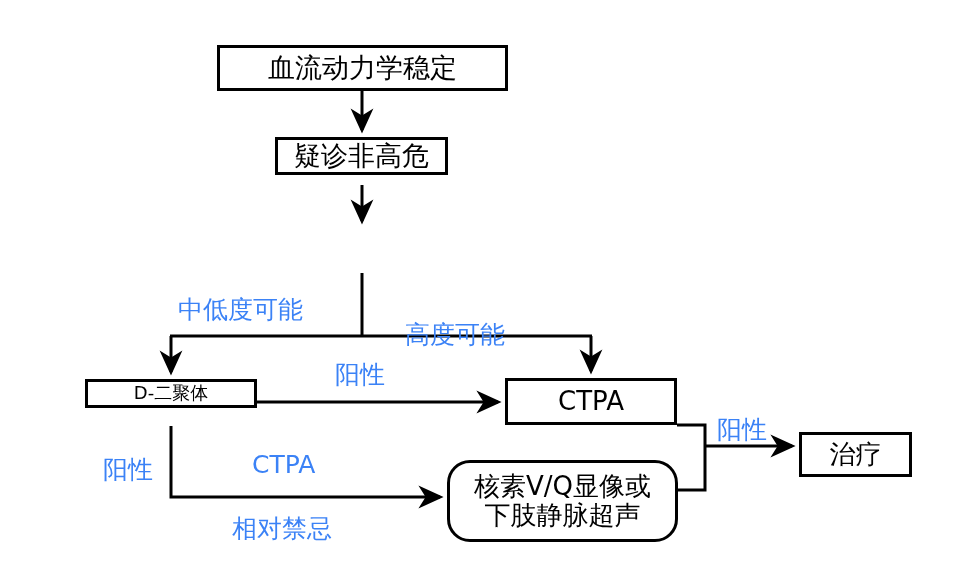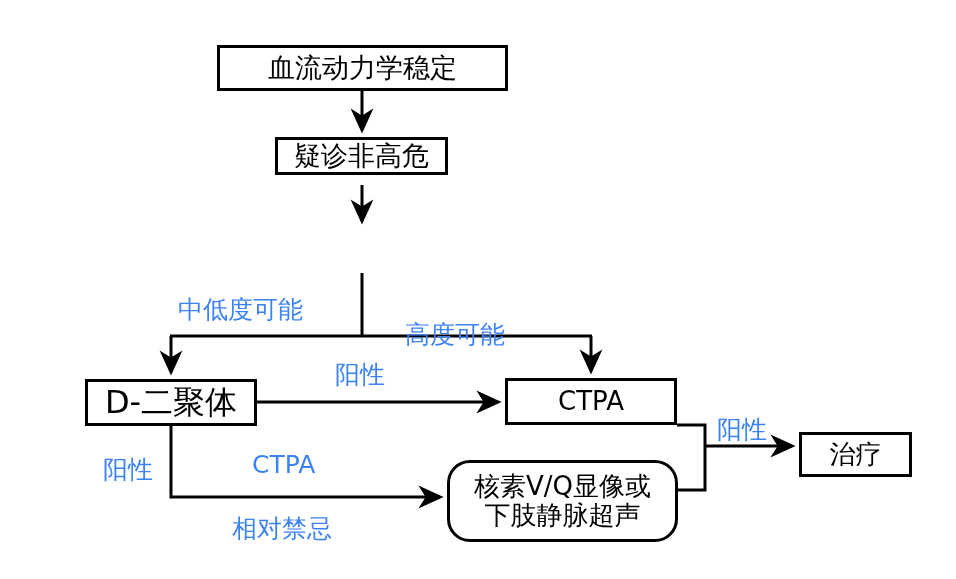--- a/index.html
+++ b/index.html
@@ -46,21 +46,21 @@
     color: #3b82f6;
     white-space: nowrap;
     z-index: 3;
     background: transparent;
   }
 
   
   #node-hemodynamic { left: 217px; top: 45px;  width: 291px; height: 46px; font-size: 27px; }
   #node-suspected   { left: 275px; top: 137px; width: 173px; height: 38px; font-size: 27px; }
   #node-clinical    { left: 118px; top: 228px; width: 487px; height: 45px; font-size: 27px; }
-  #node-ddimer      { left: 85px;  top: 379px; width: 172px; height: 47px; font-size: 32px; }
+  #node-ddimer      { left: 85px;  top: 379px; width: 172px; height: 29px; font-size: 18px; }
   #node-ctpa        { left: 505px; top: 378px; width: 172px; height: 47px; font-size: 26px; }
   #node-vq          { left: 447px; top: 460px; width: 231px; height: 82px; font-size: 26px; border-radius: 23px; }
   #node-treatment   { left: 799px; top: 432px; width: 113px; height: 45px; font-size: 26px; }
 
   
   #label-low-mid      { left: 178px; top: 293px; font-size: 25px; }
   #label-high         { left: 405px; top: 293px; font-size: 25px; margin-top: 25px; }
   #label-positive-top { left: 335px; top: 358px; font-size: 25px; }
   #label-positive-left{ left: 103px; top: 453px; font-size: 25px; }
   #label-ctpa-alt     { left: 252px; top: 450px; font-size: 25px; }

